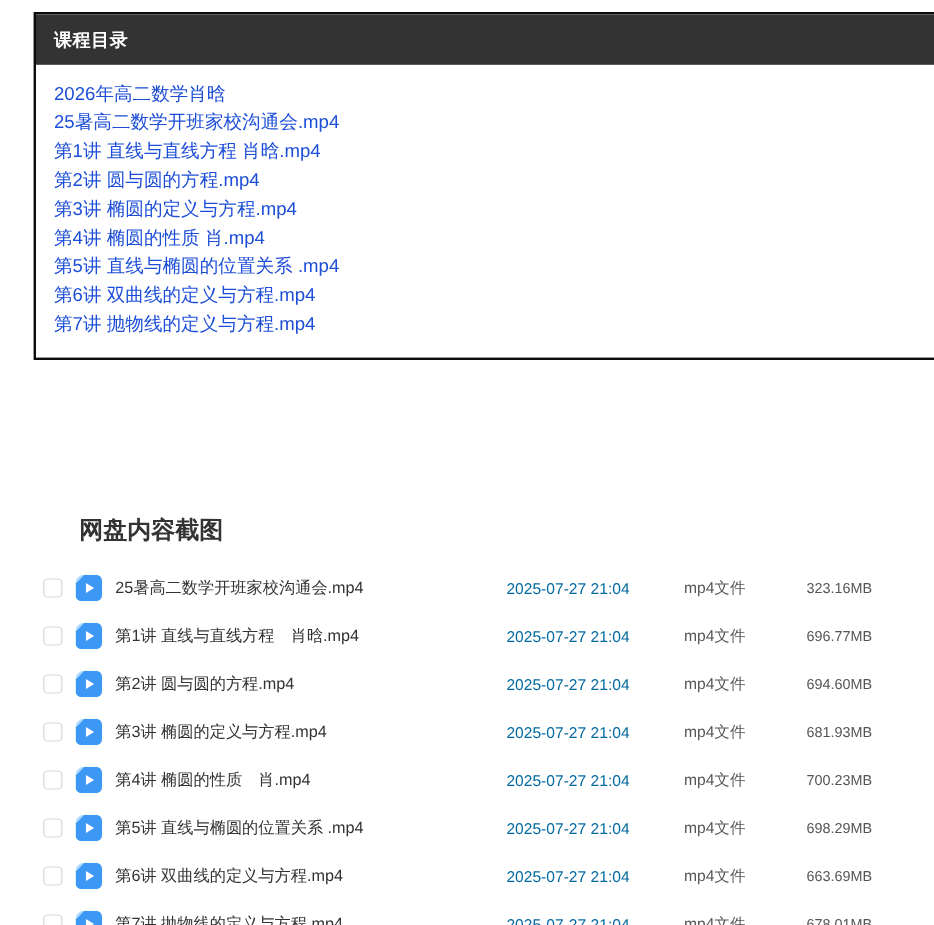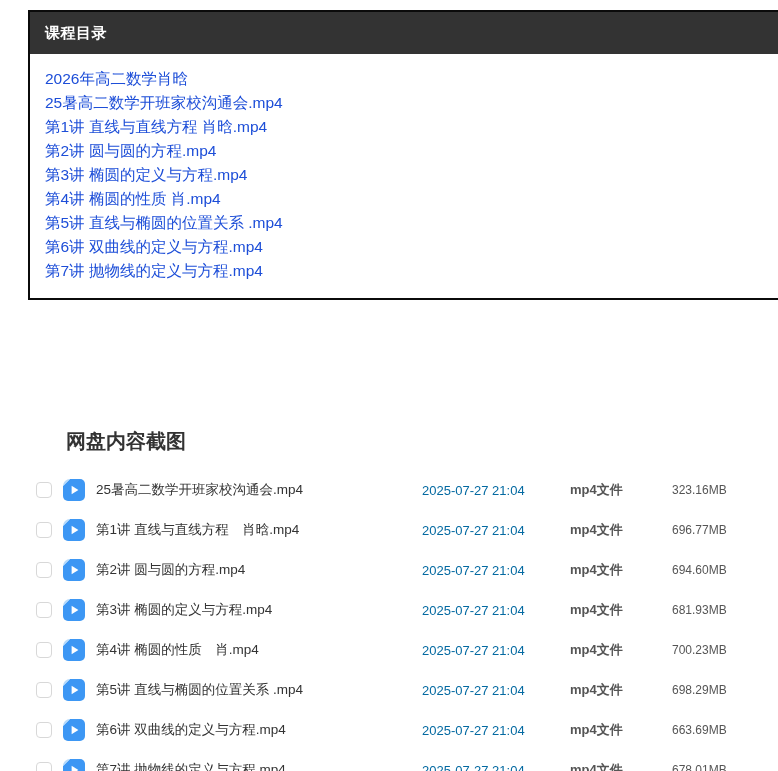--- a/index.html
+++ b/index.html
@@ -80,21 +80,20 @@
     width: 148px;
     font-size: 13px;
     color: #0369a1;
     flex: 0 0 auto;
   }
   .file-type {
     width: 102px;
     font-size: 13px;
     color: #555555;
     flex: 0 0 auto;
-    font-weight: bold;
   }
   .file-size {
     width: 72px;
     font-size: 12px;
     color: #555555;
     flex: 0 0 auto;
   }
 </style>
 </head>
 <body>

